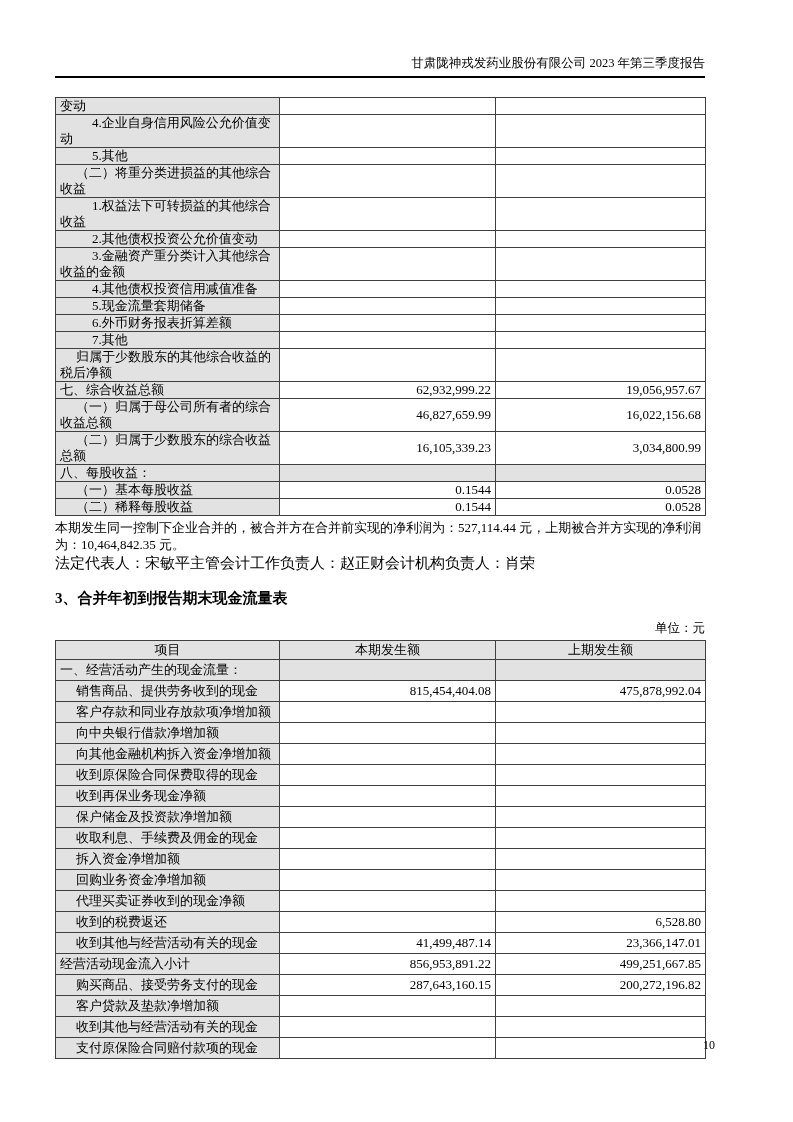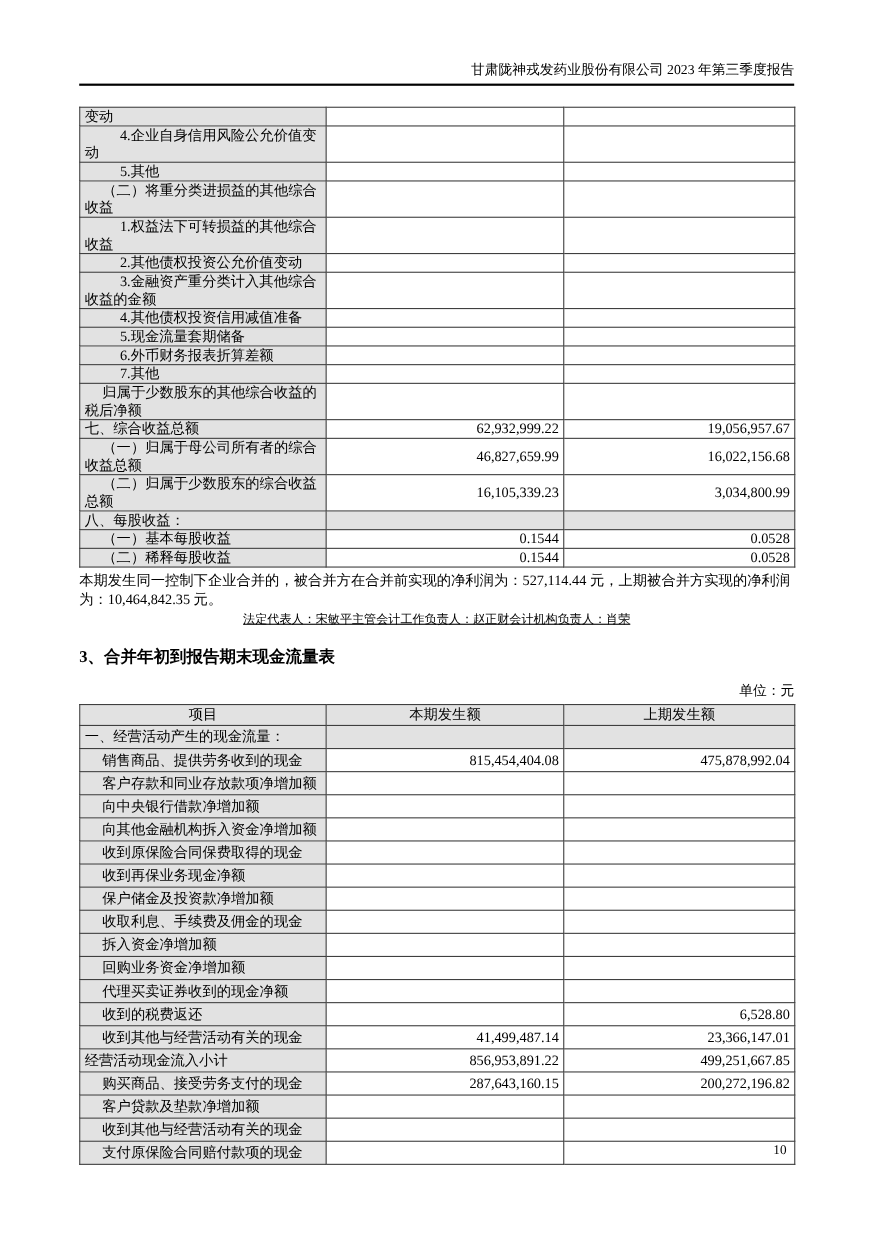--- a/index.html
+++ b/index.html
@@ -6,21 +6,21 @@
   html,body { background:#f2f2f2; }
   .page {
     position:relative;
     width:793px; height:1122px;
     background:#ffffff;
     font-family:"Liberation Serif","DejaVu Serif",serif;
     color:#000;
     overflow:hidden;
     margin:0 auto;
   }
-  .content { position:absolute; left:72px; top:0; width:650px; }
+  .content { position:absolute; left:55px; top:0; width:650px; }
   .hdr-title { margin-top:55px; text-align:right; font-size:12.5px; line-height:17px; }
   .hdr-rule { border:none; border-top:2px solid #000; margin-top:4px; }
 
   table.tbl { border-collapse:collapse; width:650px; table-layout:fixed; font-size:13px; }
   table.tbl td, table.tbl th {
     border:1px solid var(--border,#3f3f3f);
     line-height:16px;
     padding:0 4px;
     vertical-align:middle;
     overflow:hidden;
@@ -30,21 +30,21 @@
   td.lbl { background:var(--shade,#e2e2e2); text-align:left; }
   td.num { text-align:right; background:#fff; }
   tr.shaded td { background:var(--shade,#e2e2e2); }
   .ind0 { text-indent:0; }
   .ind1 { text-indent:16px;margin-left:13px; }
   .ind2 { text-indent:32px; }
   table.income { margin-top:19px; }
   table.cashflow td { padding:2px 4px; }
 
   .note { margin-top:3px; font-size:13px; line-height:17px; text-align:left; }
-  .sign-row { margin-top:2px; display:flex; justify-content:center; font-size:11px; line-height:17px;text-decoration:underline; }
+  .sign-row { margin-top:2px; display:flex; justify-content:flex-start; font-size:15px; line-height:17px; }
   .section-heading { margin-top:16px; font-size:15px; font-weight:bold; line-height:20px; }
   .unit-line { margin-top:12px; margin-bottom:3px; text-align:right; font-size:12.5px; line-height:17px; }
   .page-number { position:absolute; right:78px; top:1038px; font-size:12px; }
 </style>
 </head>
 <body>
 
 <div class="page">
   <div class="content">
 

